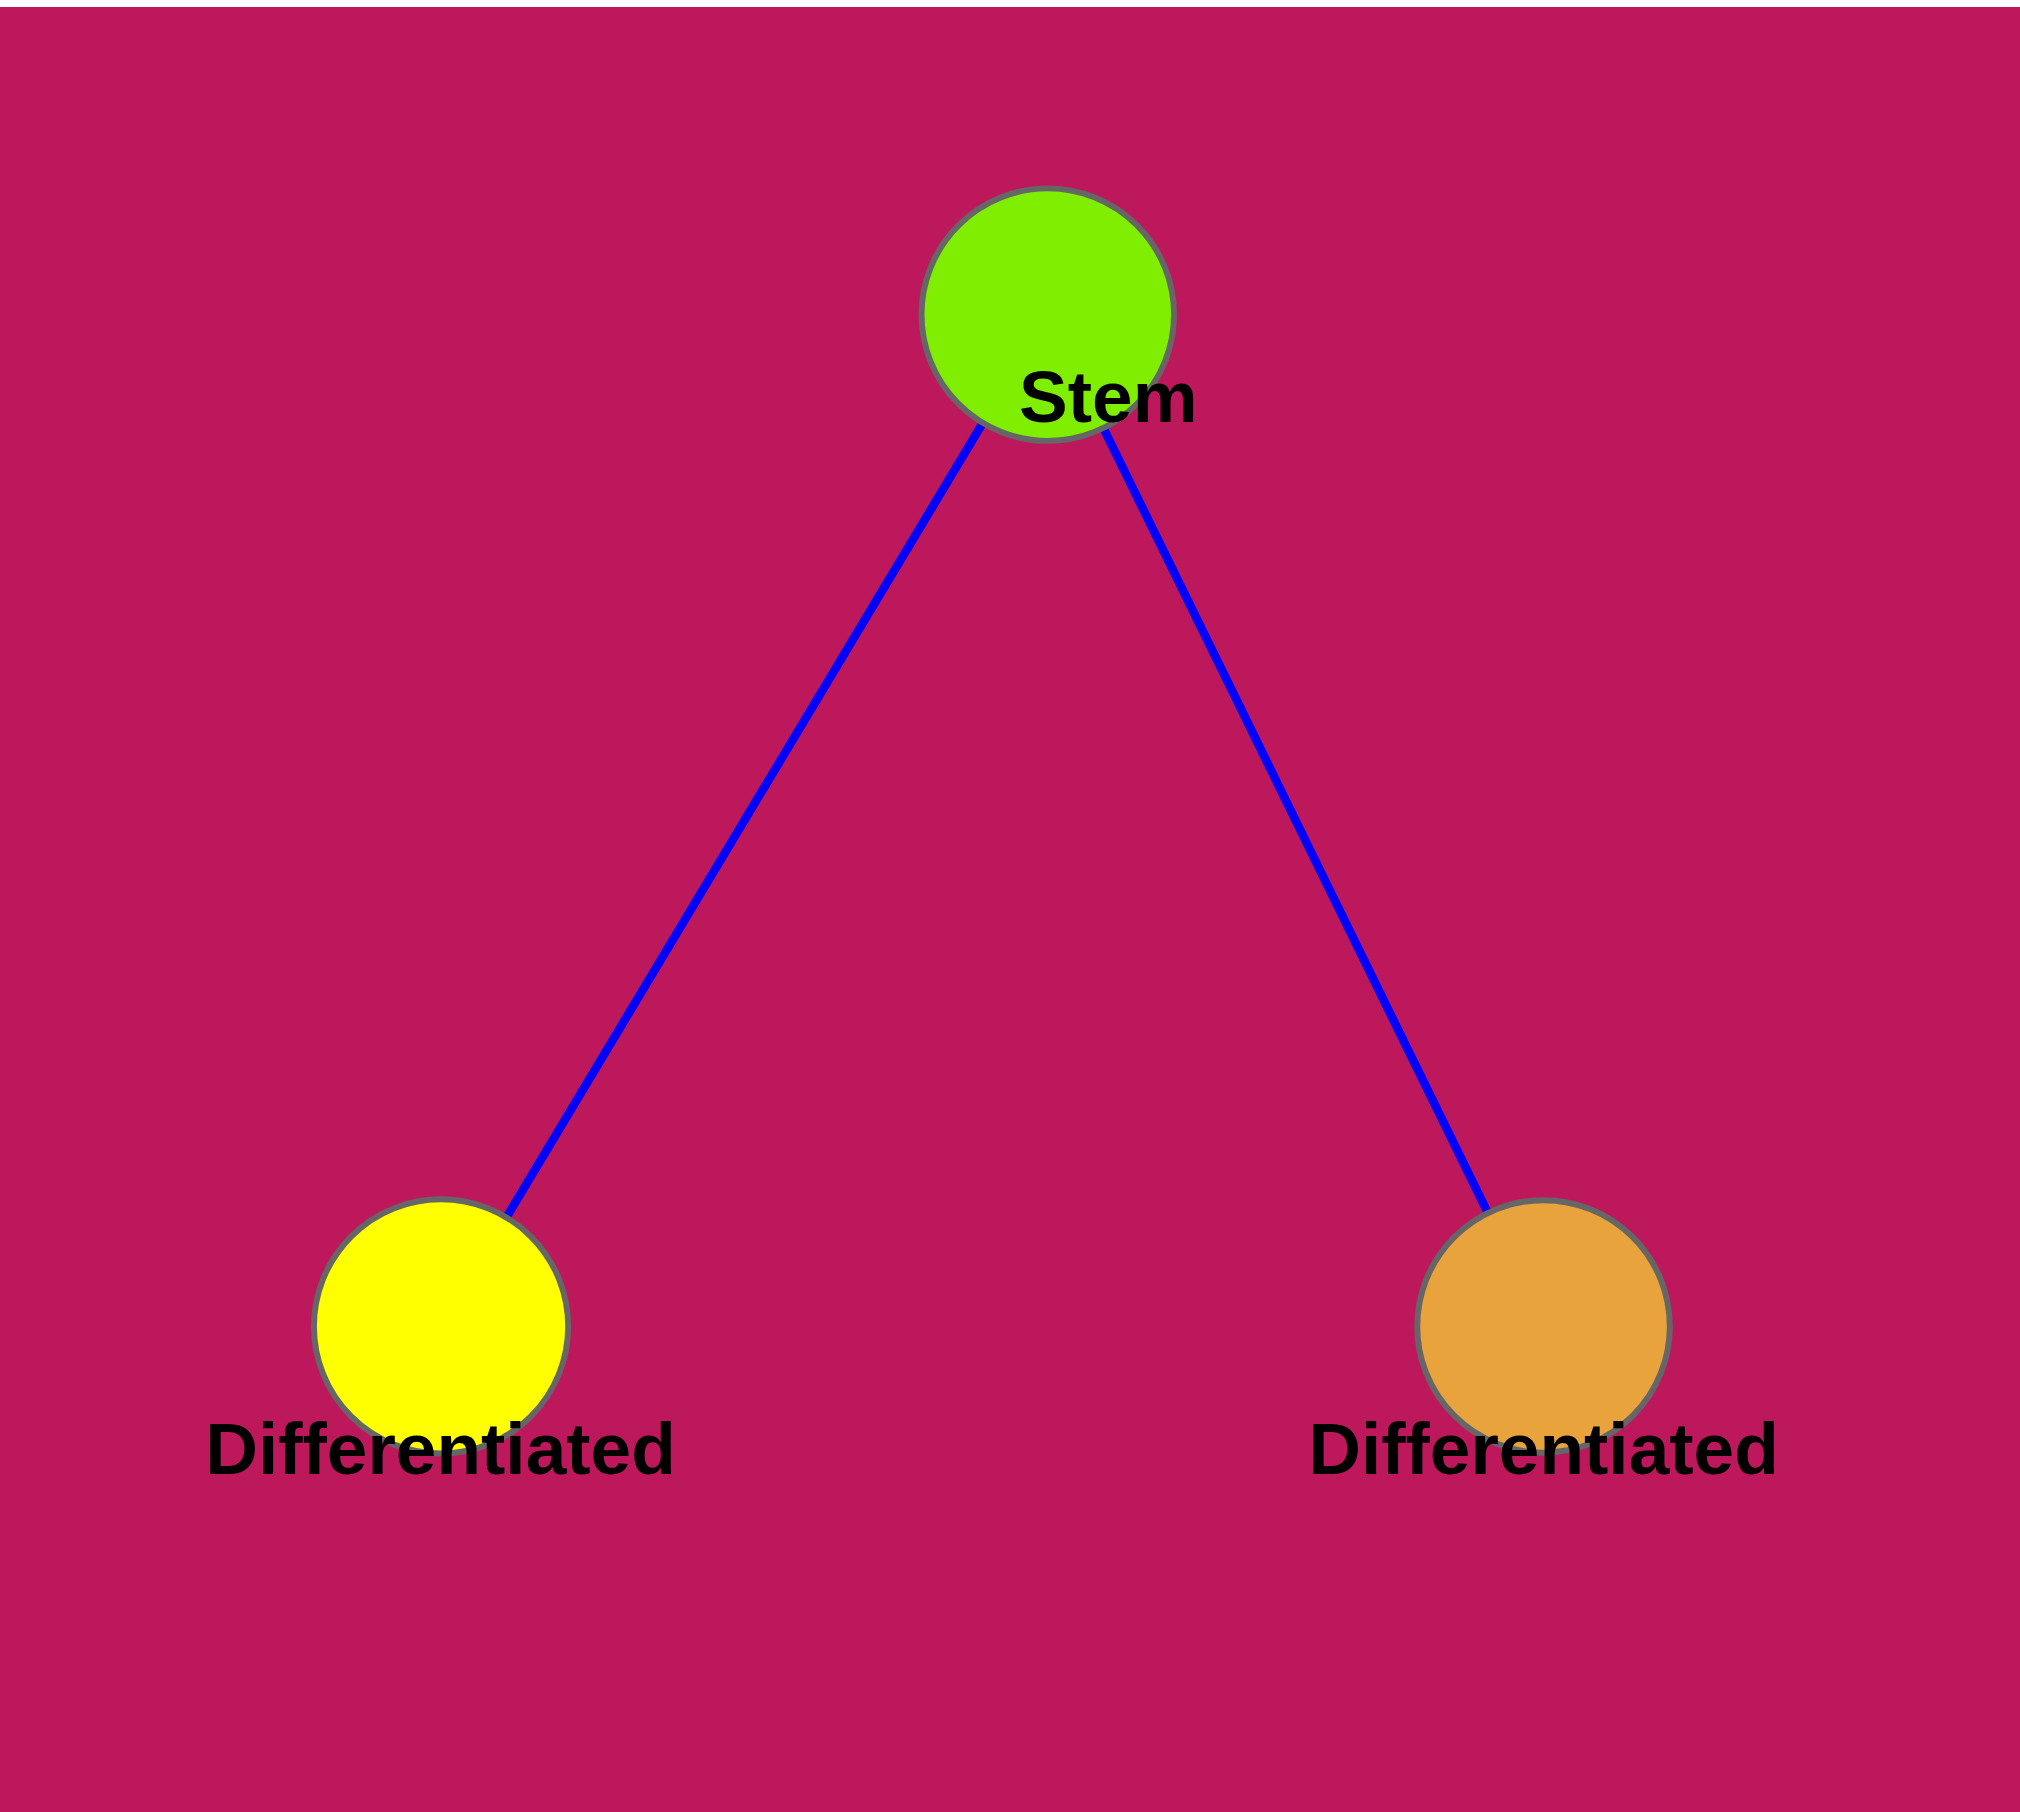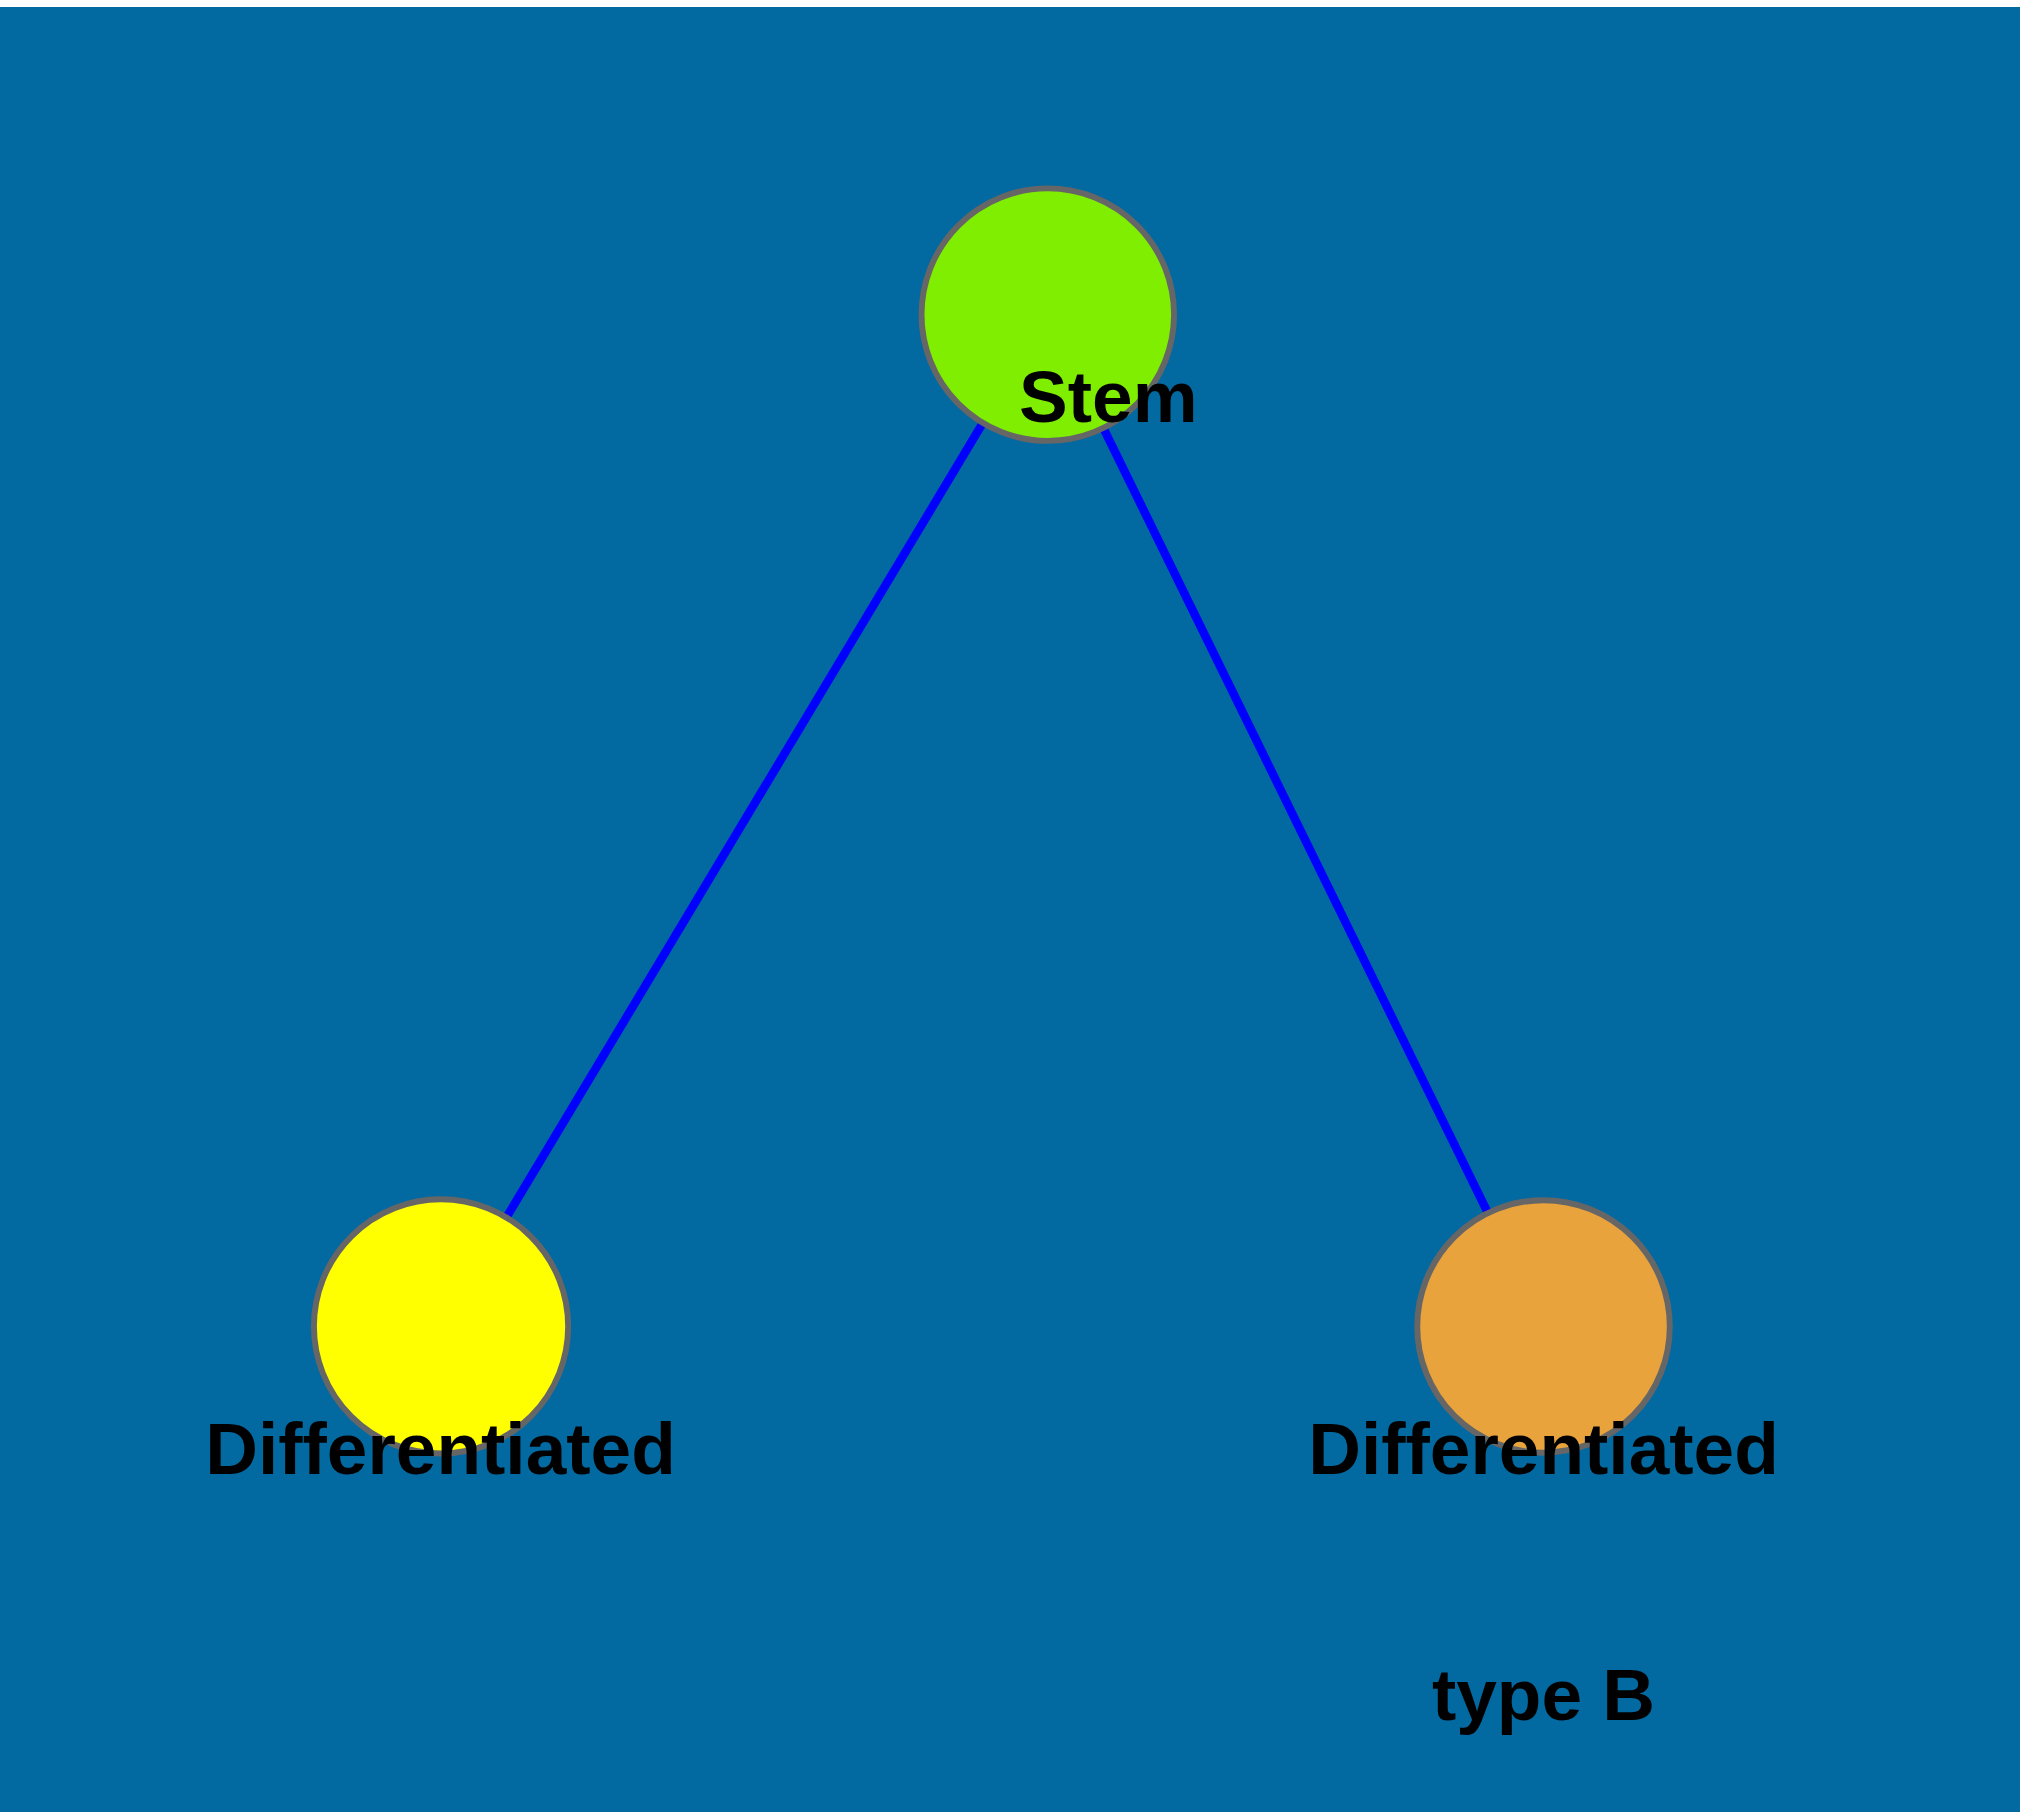--- a/index.html
+++ b/index.html
@@ -15,21 +15,21 @@
     background: #ffffff;
     overflow: hidden;
     font-family: "Liberation Sans", "DejaVu Sans", sans-serif;
   }
   #plot-area {
     position: absolute;
     left: 0;
     top: 6.8px;
     width: 2021px;
     height: 1805px;
-    background: #0369a1;
+    background: #be185d;
   }
   #graph-svg {
     position: absolute;
     left: 0;
     top: 0;
     width: 2021px;
     height: 1805px;
     display: block;
   }
   .node-circle {
@@ -84,18 +84,17 @@
     <div class="node-label label-stem" id="label-stem" style="left: 793px; top: 267px;">
       <span>Stem</span>
     </div>
 
     <div class="node-label label-leaf" id="label-type-a" style="left: 59px; top: 1238px;">
       <div>Differentiated</div>
     </div>
 
     <div class="node-label label-leaf" id="label-type-b" style="left: 1162px; top: 1238px;">
       <div>Differentiated</div>
-      <div>type B</div>
     </div>
 
   </div>
 </div>
 
 
 </body></html>

